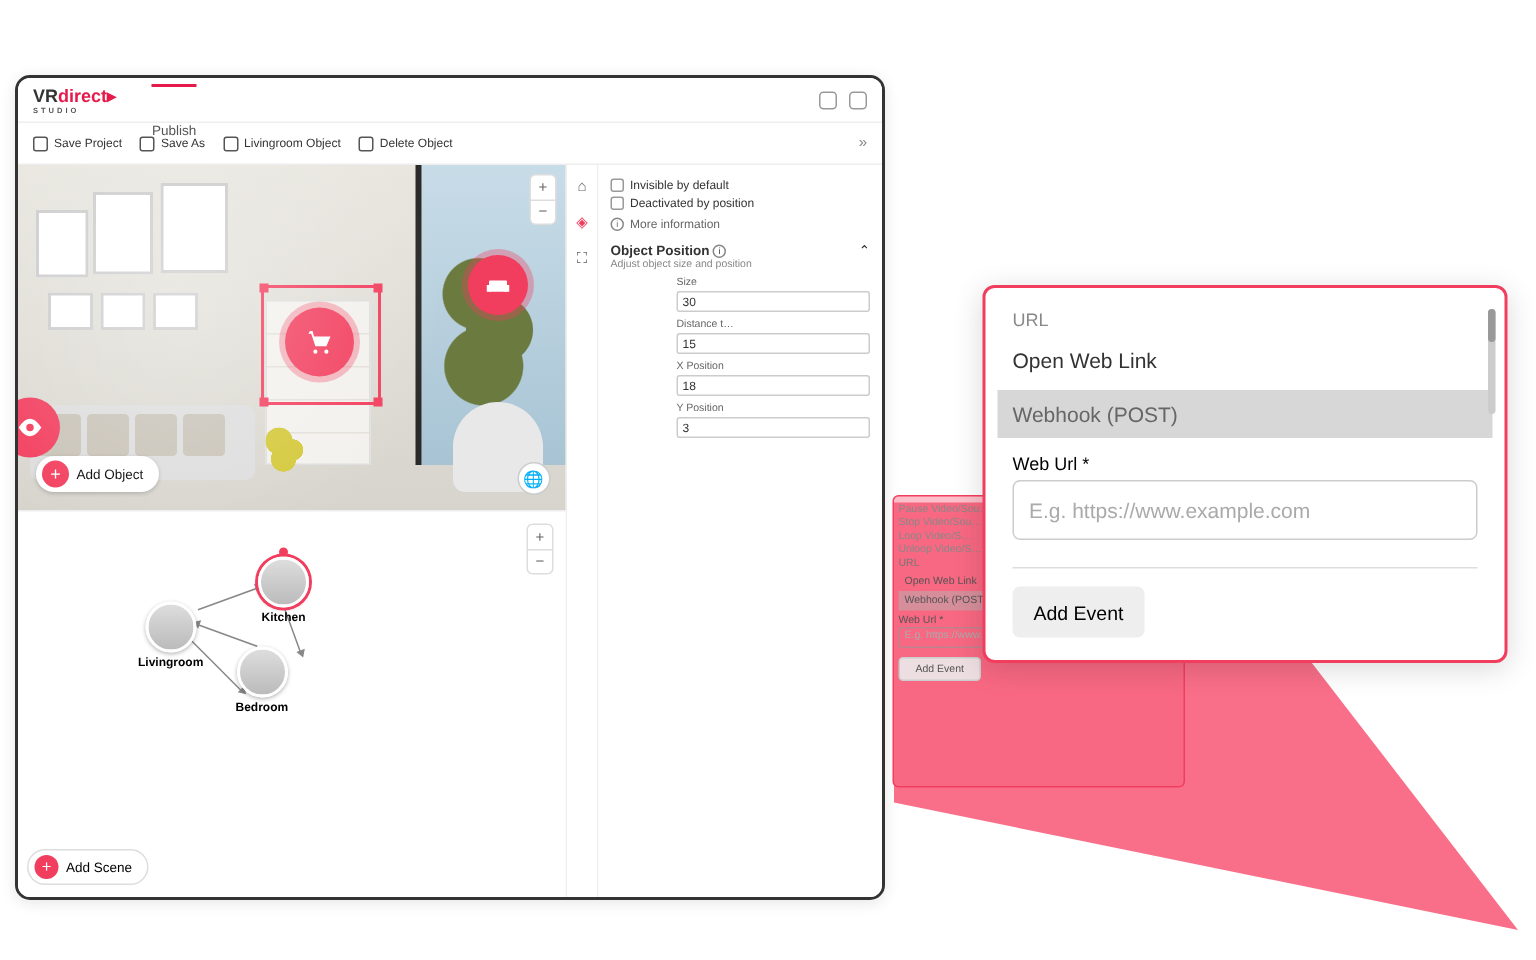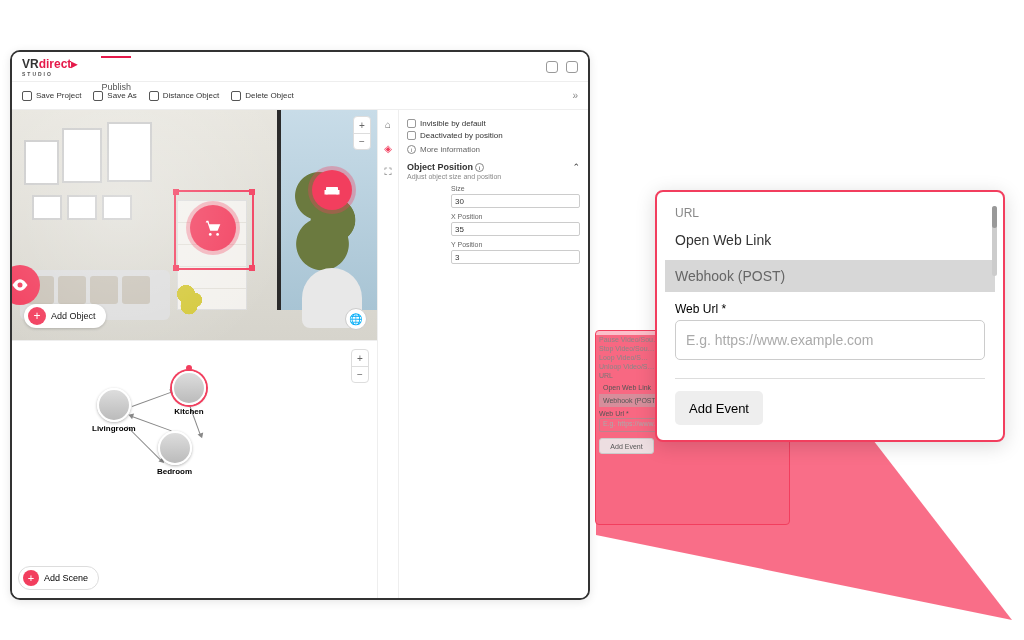--- a/index.html
+++ b/index.html
@@ -138,21 +138,21 @@
     <div class="btn">
         <span class="ic"></span>
         <span>Save Project</span>
       </div>
     <div class="btn">
         <span class="ic"></span>
         <span>Save As</span>
       </div>
     <div class="btn">
         <span class="ic"></span>
-        <span>Distance Object</span>
+        <span>Livingroom Object</span>
       </div>
     <div class="btn">
         <span class="ic"></span>
         <span>Delete Object</span>
       </div>
     <div class="collapse">»</div>
   </div>
 
   <div class="body">
     <div class="canvas-col">
@@ -226,21 +226,21 @@
         <div class="edge" style="left:120px;top:75px;width:42px;transform:rotate(20deg)">
             <div class="arr" style="left:-4px;right:auto;border-left:none;border-right:5px solid #888"></div>
           </div>
         <div class="edge" style="left:178px;top:65px;width:30px;transform:rotate(70deg)">
             <div class="arr"></div>
           </div>
         <div class="edge" style="left:115px;top:85px;width:48px;transform:rotate(45deg)">
             <div class="arr"></div>
           </div>
 
-        <div class="node" style="left:80px;top:47px">
+        <div class="node" style="left:80px;top:60px">
           <div class="c"></div>
             <div class="lbl">Livingroom</div>
         </div>
         <div class="node active" style="left:160px;top:30px">
           <div class="dot-pink" style="left:14px;top:-6px"></div>
           <div class="c"></div>
             <div class="lbl">Kitchen</div>
         </div>
         <div class="node" style="left:145px;top:90px">
           <div class="c"></div>
@@ -273,22 +273,26 @@
         <span><b>Object Position</b> <span class="info-ic" style="display:inline-flex;vertical-align:middle">i</span></span>
         <span class="chev">⌃</span>
       </div>
       <div class="sec-sub">Adjust object size and position</div>
 
       <div class="field">
           <div class="fl">Size</div>
           <div class="fi">30</div>
         </div>
       <div class="field">
+          <div class="fl">Distance t…</div>
+          <div class="fi">15</div>
+        </div>
+      <div class="field">
           <div class="fl">X Position</div>
-          <div class="fi">35</div>
+          <div class="fi">18</div>
         </div>
       <div class="field">
           <div class="fl">Y Position</div>
           <div class="fi">3</div>
         </div>
     </div>
   </div>
 
   <div class="add-scene">
     <span class="plus">+</span>

